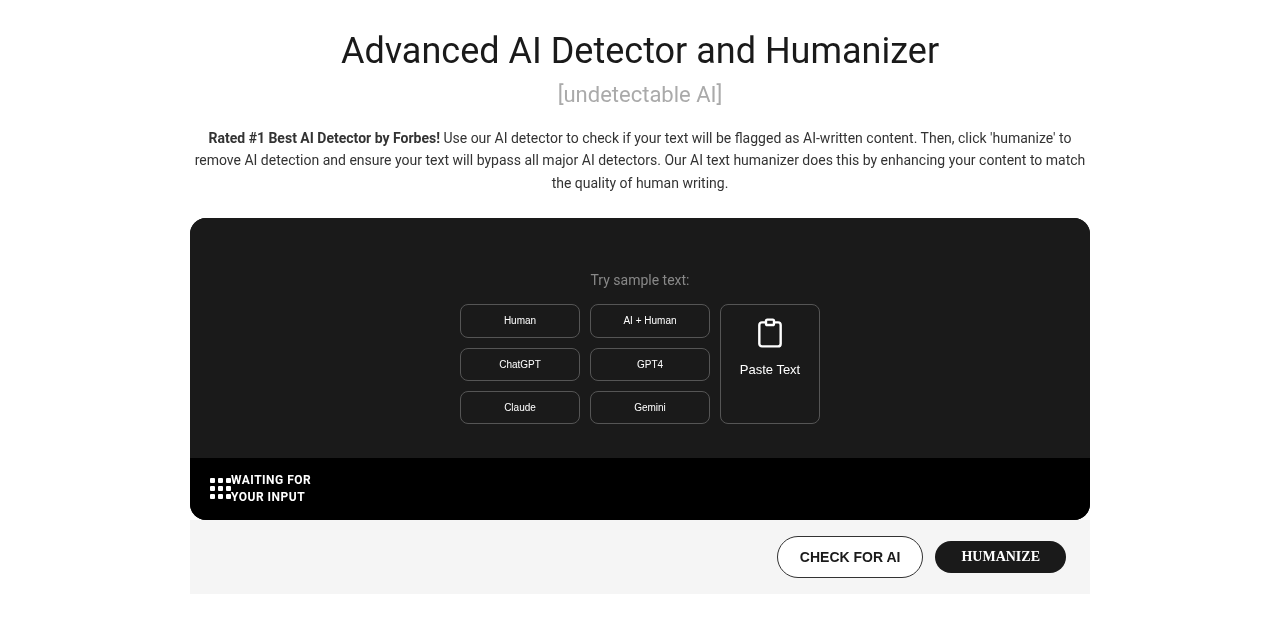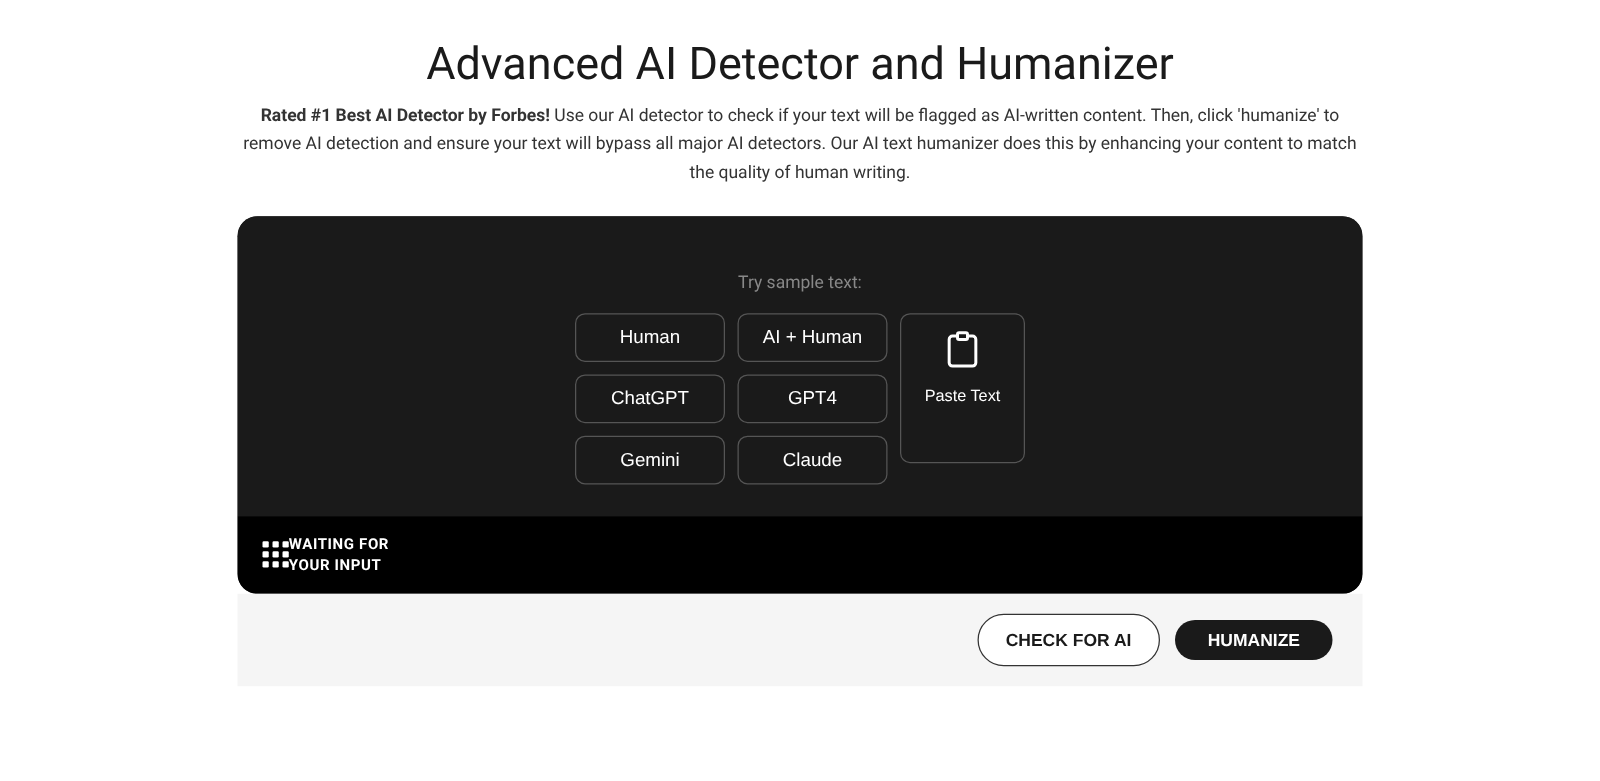--- a/index.html
+++ b/index.html
@@ -83,21 +83,21 @@
       font-size: 14px;
       margin-bottom: 4px;
     }
 
     .sample-btn {
       background: #1a1a1a;
       border: 1.5px solid #555555;
       color: #ffffff;
       padding: 10px 16px;
       border-radius: 8px;
-      font-size: 15px;
+      font-size: 10px;
       cursor: pointer;
       text-align: center;
       transition: background 0.15s;
     }
 
     .paste-text-btn {
       background: #1a1a1a;
       border: 1.5px solid #555555;
       color: #ffffff;
       border-radius: 8px;
@@ -173,20 +173,21 @@
     .humanize-btn {
       background: #1a1a1a;
       border: none;
       color: #ffffff;
       padding: 8px 26px;
       border-radius: 50px;
       font-size: 14px;
       font-weight: 700;
       cursor: pointer;
       transition: background 0.15s;
+      font-family: Liberation Serif, serif;
     }
 
     .ai-detection-section {
       max-width: 900px;
       margin: 16px auto 0;
       padding: 0 4px;
     }
 
     .ai-detection-label {
       font-size: 13px;
@@ -220,40 +221,41 @@
       margin-top: 10px;
     }
   </style>
 </head>
 <body>
 
 <div class="page-wrapper">
 
   <div class="header-section">
     <h1 class="main-title">Advanced AI Detector and Humanizer</h1>
+    <div class="subtitle">[undetectable AI]</div>
     <p class="description-text">
       <strong>Rated #1 Best AI Detector by Forbes!</strong><span> Use our AI detector to check if your text will be flagged as AI-written content. Then, click 'humanize' to remove AI detection and ensure your text will bypass all major AI detectors. Our AI text humanizer does this by enhancing your content to match the quality of human writing.</span>
     </p>
   </div>
 
   <div class="main-container">
 
     <div class="text-area-section" style="cursor:text;">
 
       <div class="full-sample-section">
         <div class="sample-text-label">Try sample text:</div>
         <div style="margin-top: 12px;">
           <div class="sample-grid-and-paste">
             <div class="sample-grid-only">
               <button class="sample-btn">Human</button>
               <button class="sample-btn">AI + Human</button>
               <button class="sample-btn">ChatGPT</button>
               <button class="sample-btn">GPT4</button>
+              <button class="sample-btn">Claude</button>
               <button class="sample-btn">Gemini</button>
-              <button class="sample-btn">Claude</button>
             </div>
             <button class="paste-text-btn">
               <span class="clipboard-icon">
                 <svg width="32" height="32" viewBox="0 0 24 24" fill="none" stroke="white" stroke-width="1.8" stroke-linecap="round" stroke-linejoin="round">
                   <rect x="9" y="2" width="6" height="4" rx="1" ry="1"></rect>
                   <path d="M16 4h2a2 2 0 0 1 2 2v14a2 2 0 0 1-2 2H6a2 2 0 0 1-2-2V6a2 2 0 0 1 2-2h2"></path>
                 </svg>
               </span>
               <span>Paste Text</span>
             </button>

